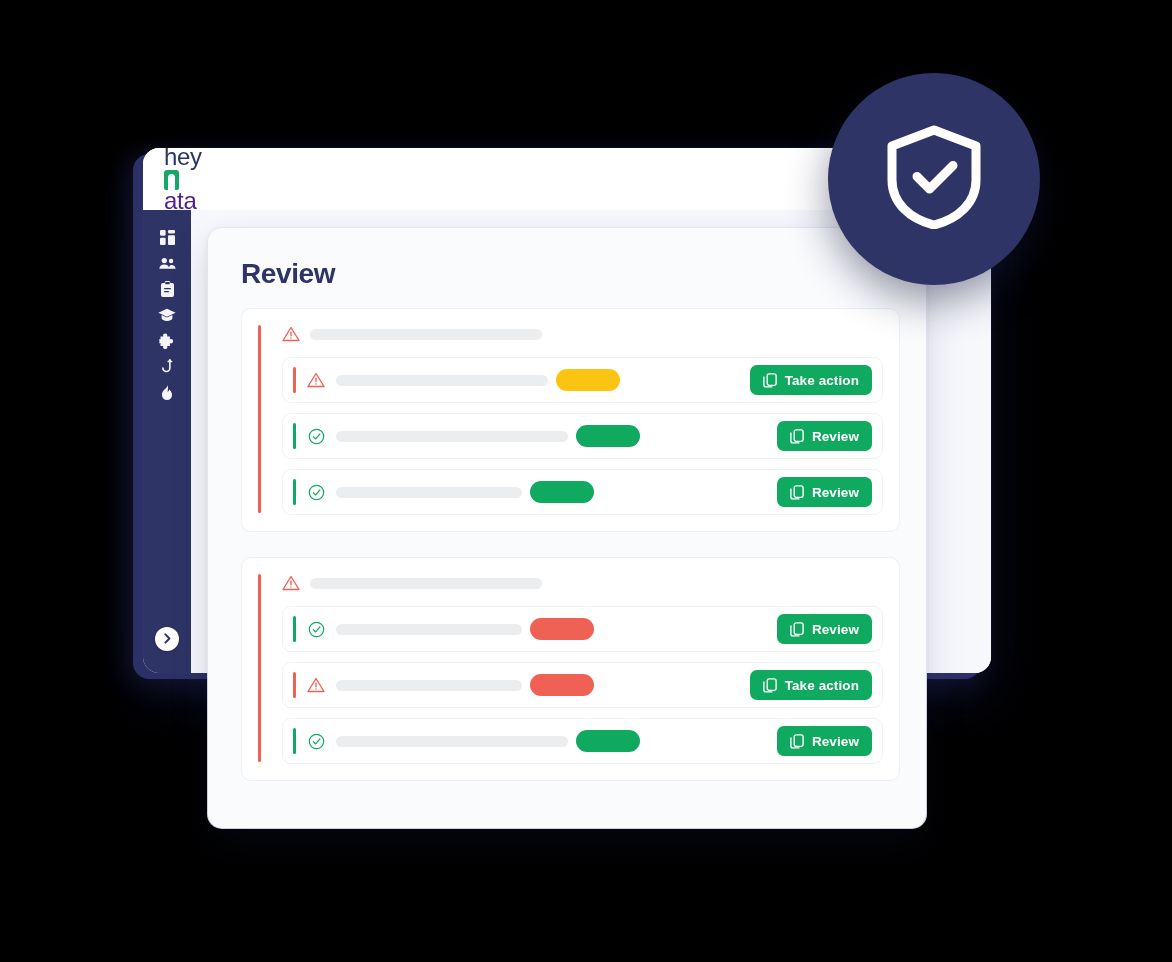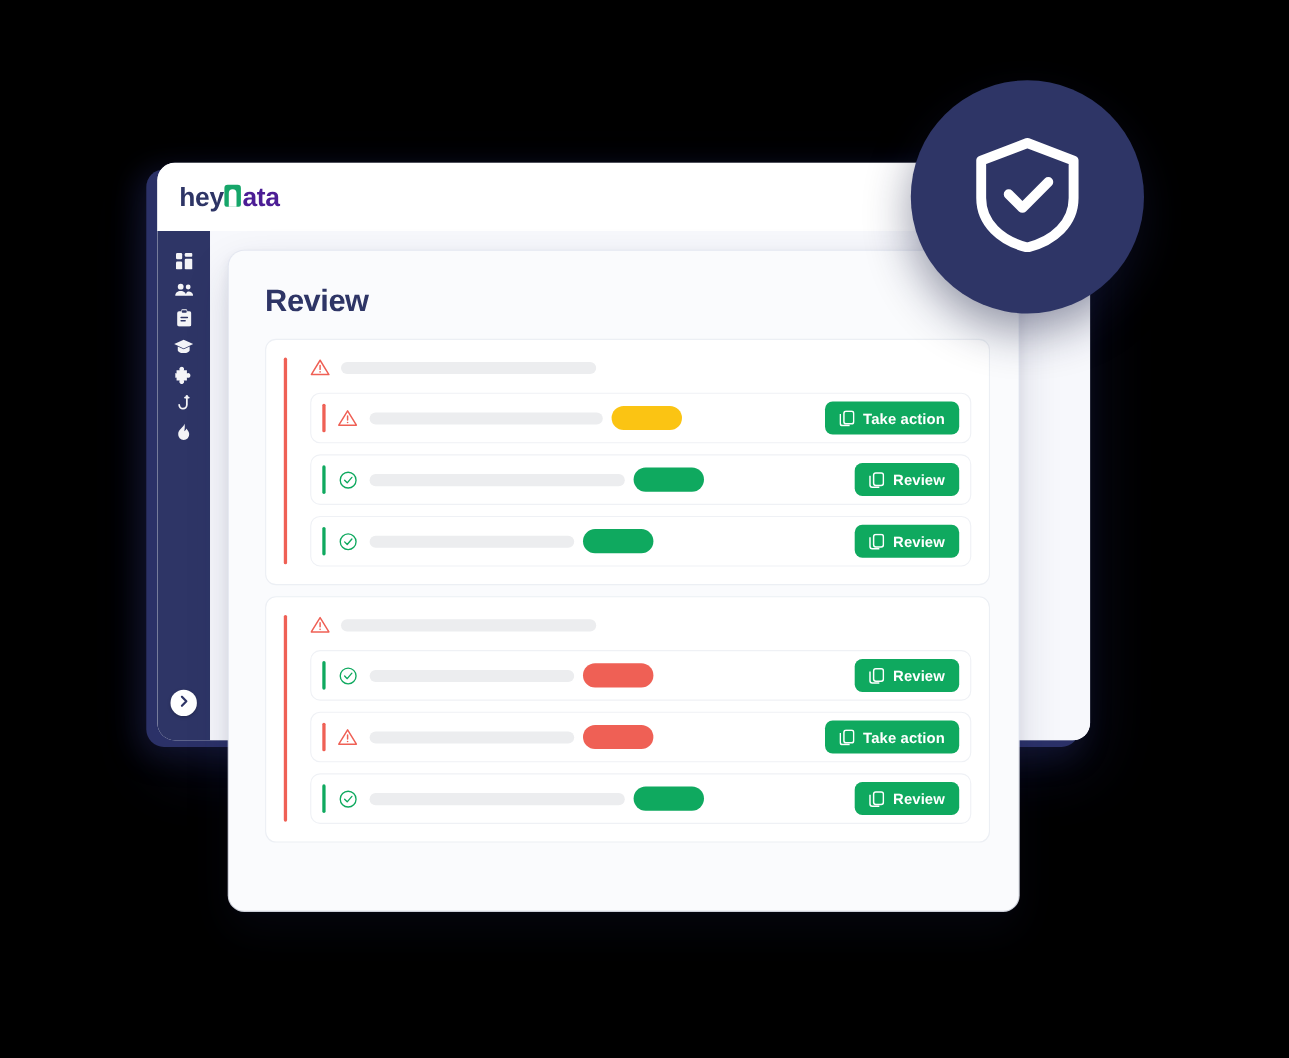--- a/index.html
+++ b/index.html
@@ -47,25 +47,26 @@
     width: 100%;
     height: 62px;
     background: #ffffff;
     display: flex;
     align-items: center;
     box-sizing: border-box;
     padding-left: 20px;
   }
   .logo {
     font-size: 24px;
-    font-weight: 700;
+    font-weight: 400;
     letter-spacing: -0.3px;
     display: flex;
     align-items: baseline;
     line-height: 1;
+    flex-direction: column;
   }
   .logo .hey { color: #2E3566; }
   .logo .ata { color: #4c1d95; }
   .logo .n-mark {
     position: relative;
     display: inline-block;
     width: 15px;
     height: 20px;
     background: #16A66A;
     border-radius: 3px 3px 2px 2px;
@@ -157,21 +158,21 @@
     letter-spacing: -0.4px;
     margin: 6px 0 18px 0;
   }
 
   
   .group-card {
     background: #ffffff;
     border: 1px solid #ECEFF4;
     border-radius: 10px;
     padding: 14px 16px 16px 16px;
-    margin-bottom: 10px;
+    margin-bottom: 25px;
     position: relative;
     box-sizing: border-box;
   }
   .group-inner {
     position: relative;
     padding-left: 24px;
   }
   .group-accent {
     position: absolute;
     left: 0;

